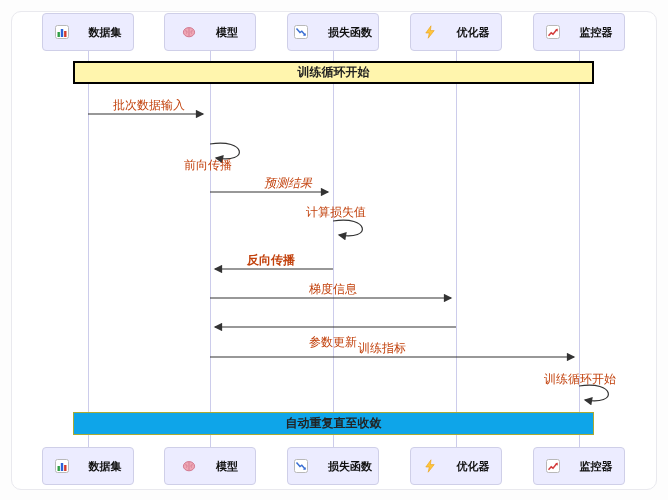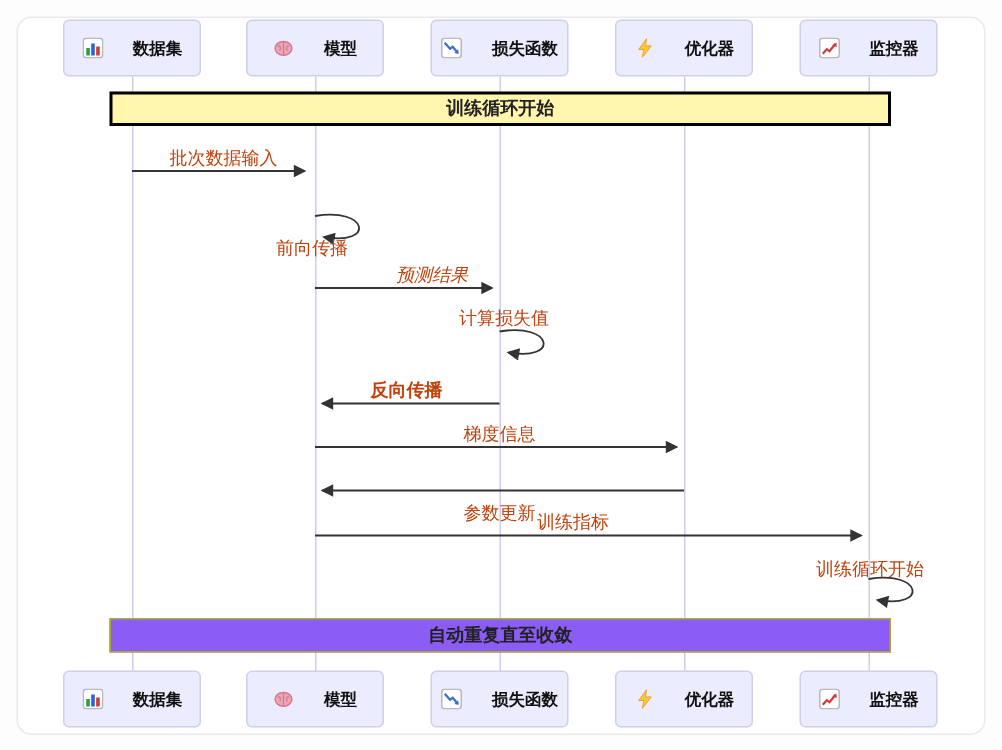--- a/index.html
+++ b/index.html
@@ -63,21 +63,21 @@
     <path d="M333 269 H215" stroke="#333" stroke-width="1.2" fill="none" marker-end="url(#ah)"></path>
     <path d="M210 298 H451" stroke="#333" stroke-width="1.2" fill="none" marker-end="url(#ah)"></path>
     <path d="M456 327 H215" stroke="#333" stroke-width="1.2" fill="none" marker-end="url(#ah)"></path>
     <path d="M210 357 H574" stroke="#333" stroke-width="1.2" fill="none" marker-end="url(#ah)"></path>
     <path d="M579 386 C615 380, 619 406, 585 400" stroke="#333" stroke-width="1.2" fill="none" marker-end="url(#ah)"></path>
   </svg>
 
   <div class="band" style="top:61px;background:#FFF5AD;border:2px solid #000000;">
     <span>训练循环开始</span>
   </div>
-  <div class="band" style="top:412px;background:#8b5cf6;border:1px solid #AAAA33;">
+  <div class="band" style="top:412px;background:#0ea5e9;border:1px solid #AAAA33;">
     <span>自动重复直至收敛</span>
   </div>
 
   <div class="msg" style="left:149px;top:97px;">批次数据输入</div>
   <div class="msg" style="left:208px;top:127px;margin-top:30px;">前向传播</div>
   <div class="msg" style="left:288px;top:175px;font-style:italic;">预测结果</div>
   <div class="msg" style="left:336px;top:204px;">计算损失值</div>
   <div class="msg" style="left:271px;top:252px;font-weight:bold;">反向传播</div>
   <div class="msg" style="left:333px;top:281px;">梯度信息</div>
   <div class="msg" style="left:333px;top:310px;margin-top:24px;">参数更新</div>

